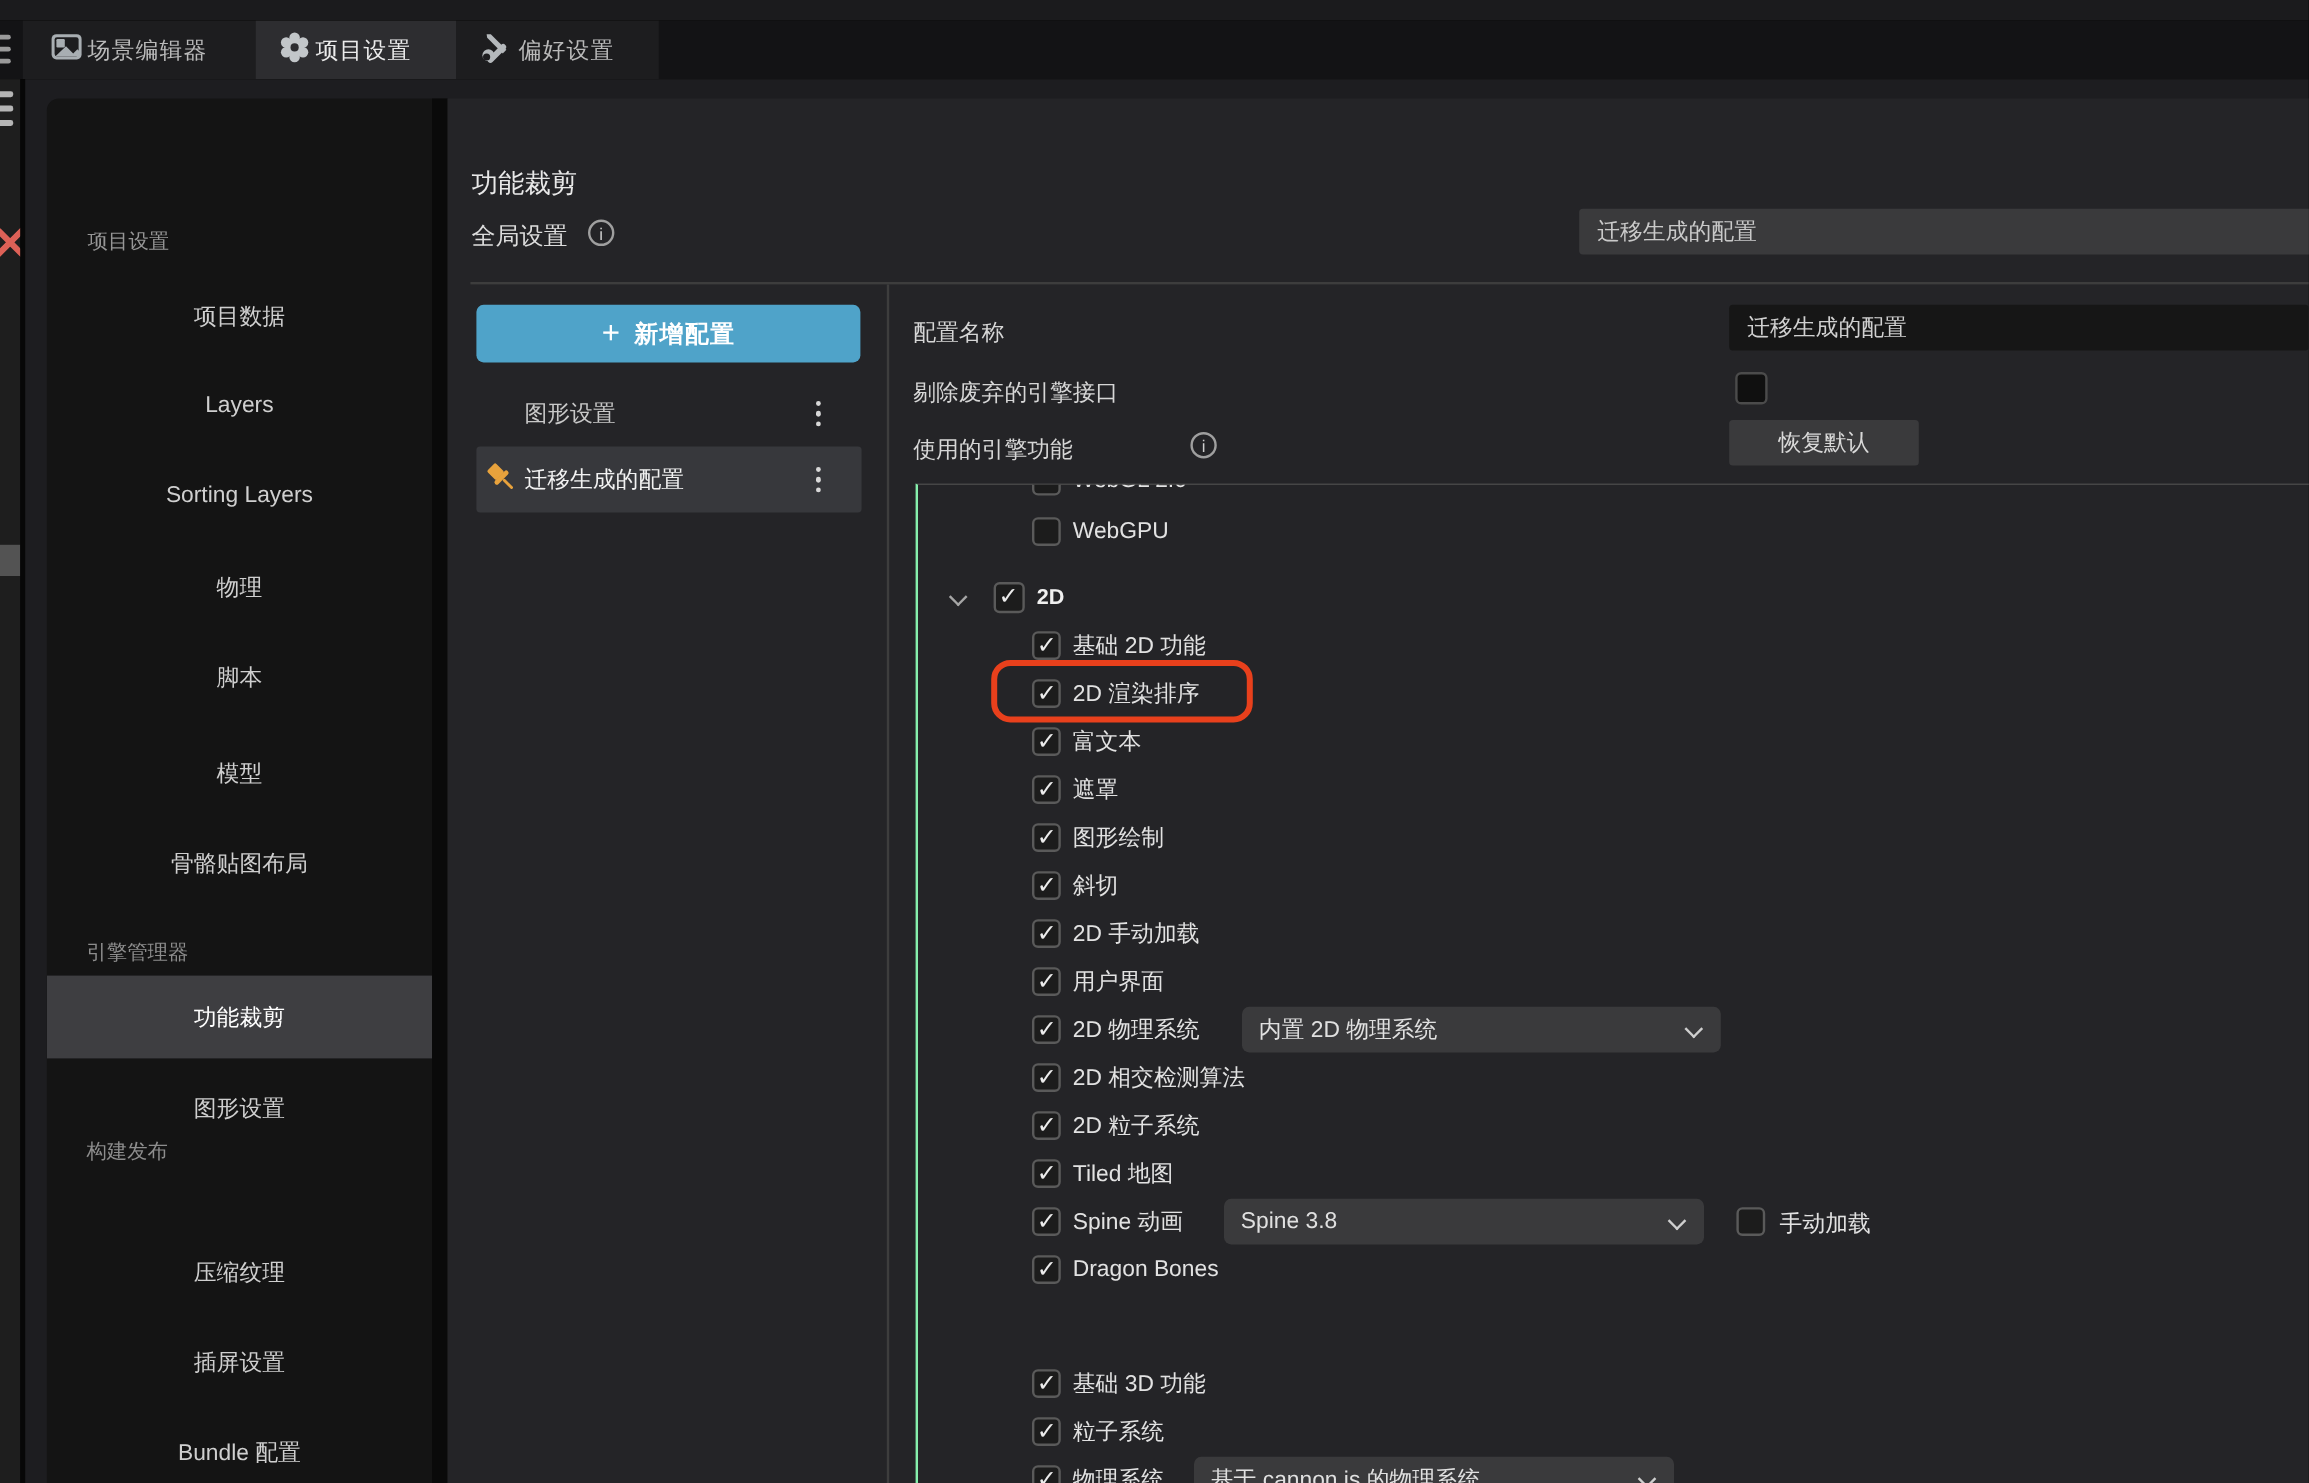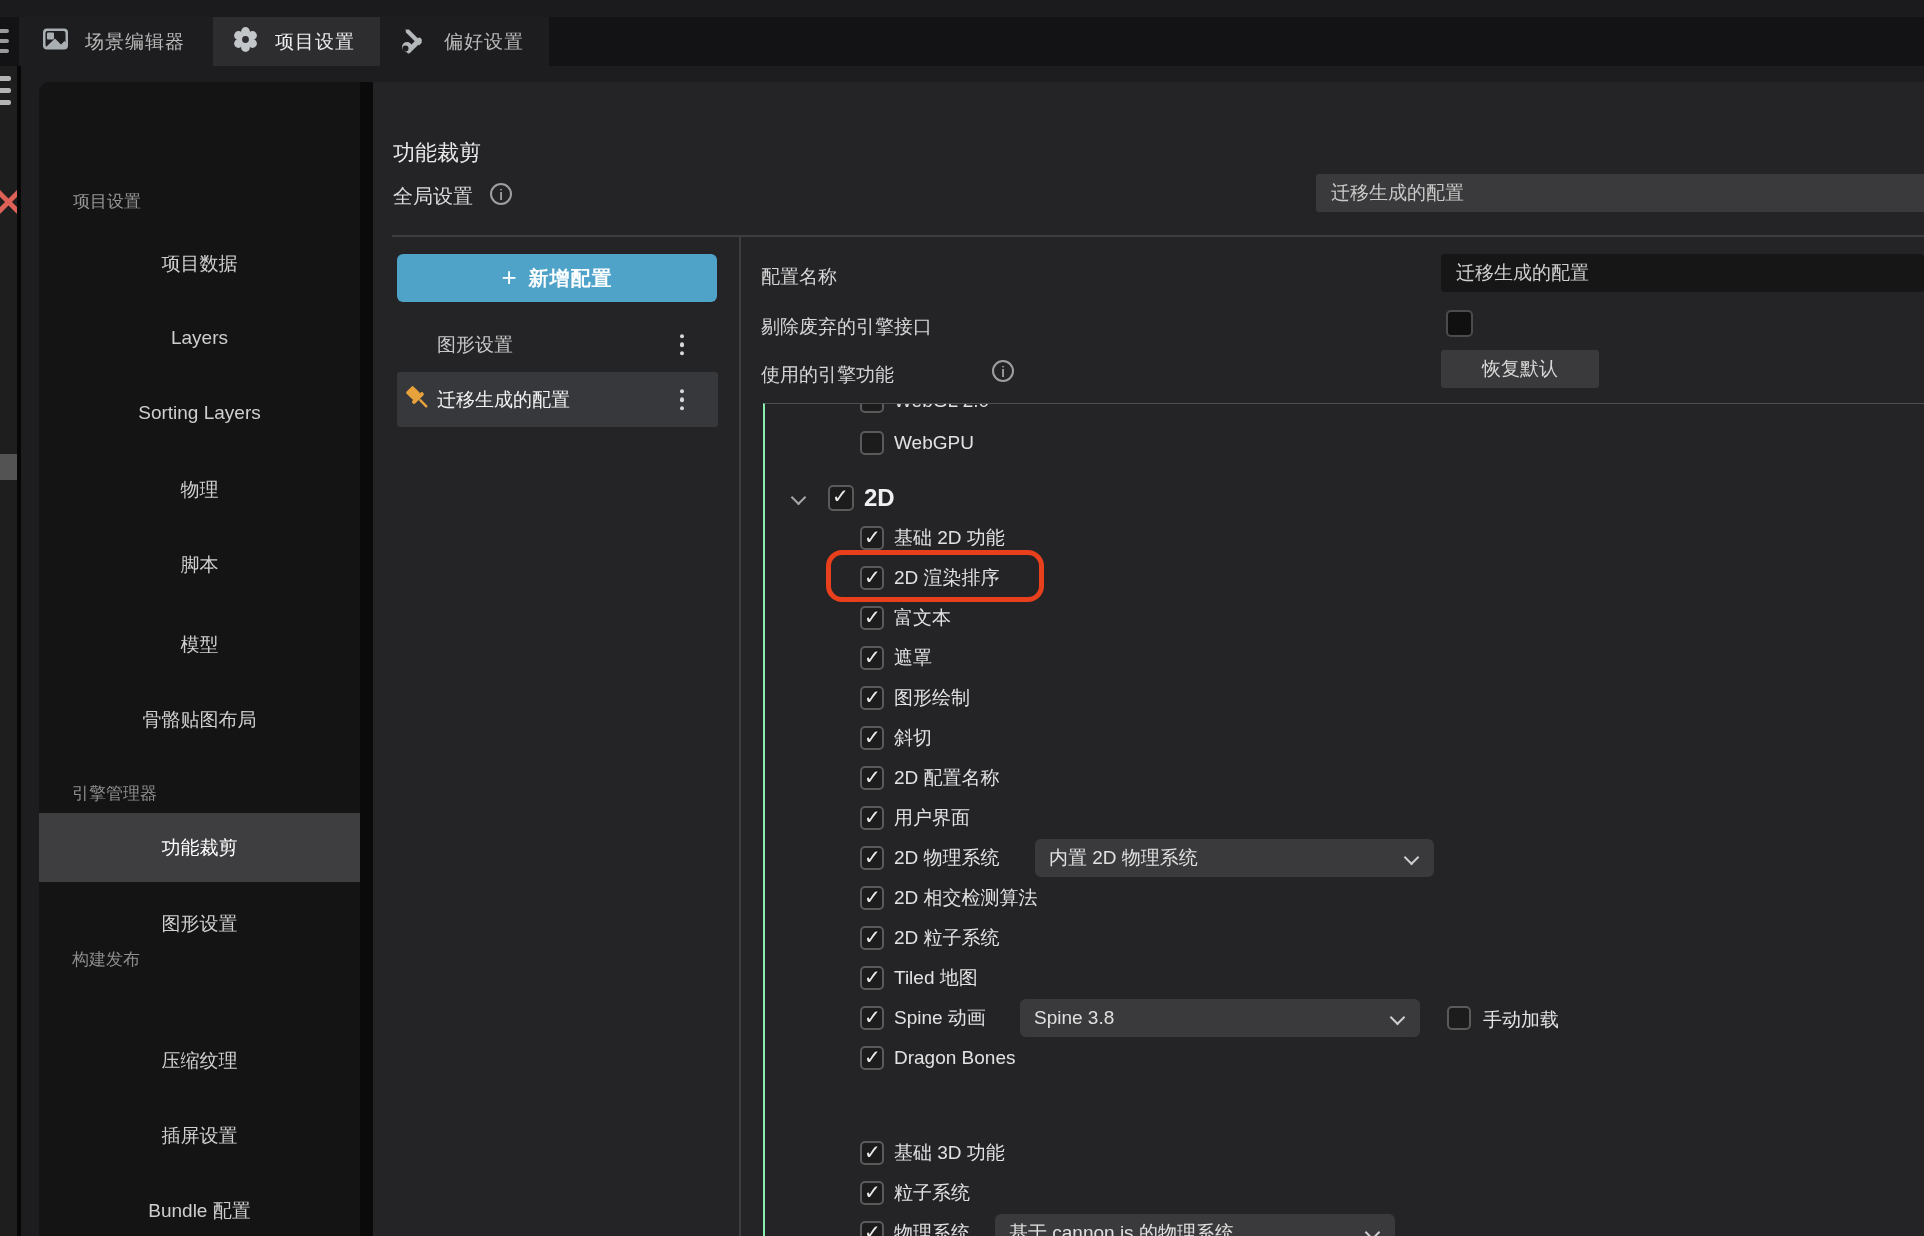--- a/index.html
+++ b/index.html
@@ -4,21 +4,21 @@
 <style>
   html,body{margin:0;padding:0;background:#060606;}
   body{width:1924px;height:1236px;position:relative;overflow:hidden;
        font-family:"Liberation Sans","DejaVu Sans",sans-serif;
        -webkit-font-smoothing:antialiased;color:#ddd;}
   .abs{position:absolute;}
 
   
   #topstrip{left:0;top:0;width:1924px;height:17px;background:#1b1b1d;}
   #tabbar{left:0;top:17px;width:1924px;height:49px;background:#131315;overflow:hidden;}
-  .tab{position:absolute;top:0;height:49px;display:flex;align-items:center;gap:16px;}
+  .tab{position:absolute;top:0;height:49px;display:flex;align-items:center;gap:4px;}
   .tab .tlbl{font-size:19px;letter-spacing:1px;}
   #tab1{left:19px;width:194px;background:#1d1d1f;padding-left:23px;box-sizing:border-box;}
   #tab2{left:213px;width:167px;background:#2d2d30;padding-left:19px;box-sizing:border-box;}
   #tab3{left:380px;width:169px;background:#1d1d1f;padding-left:20px;box-sizing:border-box;}
   #tab1 .tlbl,#tab3 .tlbl{color:#b9b9b9;}
   #tab2 .tlbl{color:#ececec;}
   .hambar{position:absolute;width:13px;height:4px;background:#9a9a9a;border-radius:2px;left:-4px;}
 
   
   #leftstrip{left:0;top:66px;width:17px;height:1170px;background:#1e1e1e;overflow:hidden;}
@@ -84,21 +84,21 @@
   .trow{position:absolute;left:0;width:1160px;height:28px;}
   .trow.parent{height:32px;}
   .cb{position:absolute;width:24px;height:24px;border:2px solid #5a5a5a;border-radius:5px;
       background:#1c1c1c;box-sizing:border-box;left:95px;top:2px;}
   .trow.parent .cb{width:26px;height:26px;left:63px;top:3px;}
   .cb[data-state="checked"]::after{content:"✓";position:absolute;left:2px;top:-3px;
       font-size:20px;font-weight:bold;color:#ececec;}
   .cb[data-state="indeterminate"]::after{content:"";position:absolute;left:4px;top:8px;width:12px;height:4px;
       background:#ececec;border-radius:2px;}
   .tlabel{position:absolute;left:129px;top:50%;transform:translateY(-50%);font-size:19px;color:#e2e2e2;white-space:nowrap;}
-  .trow.parent .tlabel{left:99px;font-size:24px;font-weight:700;color:#f0f0f0;}
+  .trow.parent .tlabel{left:99px;font-size:18px;font-weight:700;color:#f0f0f0;}
   .chev{position:absolute;left:27px;top:9px;width:12px;height:12px;}
   .chev:before{content:"";position:absolute;left:1px;top:1px;width:9px;height:9px;
       border-left:2.5px solid #a6a6a6;border-bottom:2.5px solid #a6a6a6;transform:rotate(-45deg);}
   .dd{position:absolute;height:38px;background:#3a3a3c;border-radius:6px;display:flex;align-items:center;
       padding-left:14px;box-sizing:border-box;font-size:19px;color:#e0e0e0;}
   .ddchev{position:absolute;right:16px;top:13px;width:14px;height:12px;}
   .ddchev:before{content:"";position:absolute;left:2px;top:0px;width:9px;height:9px;
       border-left:2.5px solid #cfcfcf;border-bottom:2.5px solid #cfcfcf;transform:rotate(-45deg);}
   #dd-phys2d{left:270px;top:435px;width:399px;}
   #dd-spine{left:255px;top:595px;width:400px;}
@@ -287,21 +287,21 @@
     <span class="tlabel">图形绘制</span>
   </div>
 
   <div class="trow" style="top:320px">
     <span class="cb" data-state="checked"></span>
     <span class="tlabel">斜切</span>
   </div>
 
   <div class="trow" style="top:360px">
     <span class="cb" data-state="checked"></span>
-    <span class="tlabel">2D 配置名称</span>
+    <span class="tlabel">2D 手动加载</span>
   </div>
 
   <div class="trow" style="top:400px">
     <span class="cb" data-state="checked"></span>
     <span class="tlabel">用户界面</span>
   </div>
 
   <div class="trow" style="top:440px">
     <span class="cb" data-state="checked"></span>
     <span class="tlabel">2D 物理系统</span>

